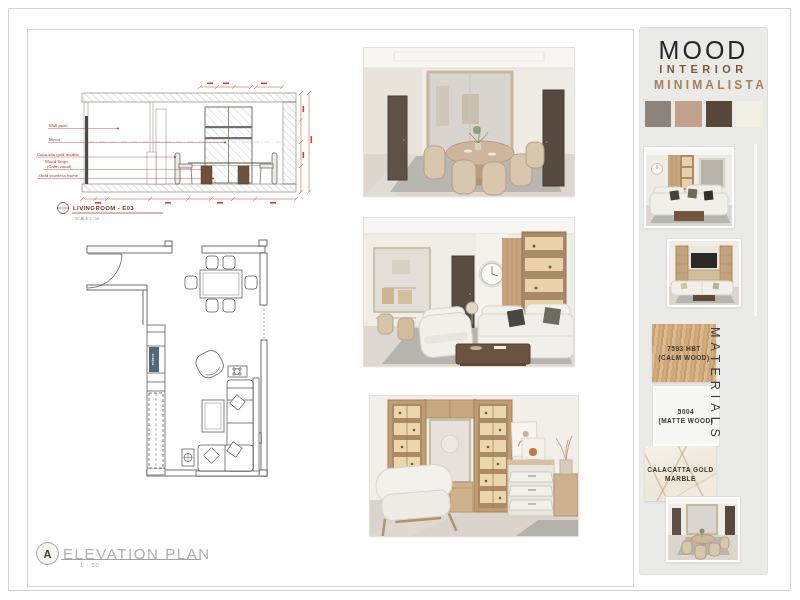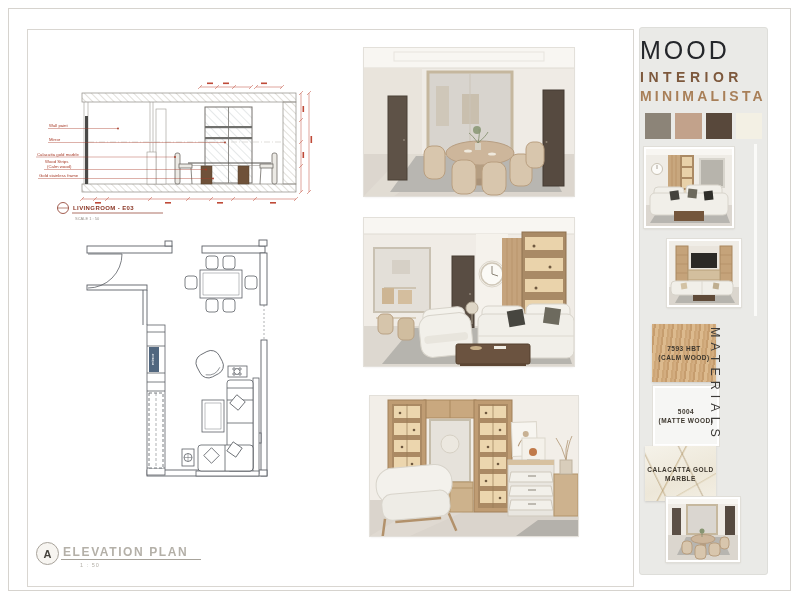--- a/index.html
+++ b/index.html
@@ -6,24 +6,24 @@
   .board{position:relative;width:800px;height:600px;background:#fff;overflow:hidden;
          font-family:"Liberation Sans",sans-serif;}
   .abs{position:absolute;}
   .outer-frame{left:8px;top:8px;width:781px;height:581px;border:1px solid #d6d3ce;}
   .main-frame{left:27px;top:29px;width:605px;height:556px;border:1px solid #d9d6d1;}
   .render{position:absolute;background:#fff;box-shadow:0 0 0 1px #e3e0da,0 1px 2px rgba(80,70,60,.12);}
   .render svg{display:block;}
   
   .panel{position:absolute;left:639px;top:27px;width:127px;height:546px;background:#eaeae7;
          border:1px solid #dededa;border-radius:3px;}
-  .mb-title{margin-top:9px;font-size:25px;line-height:26px;letter-spacing:3px;
+  .mb-title{margin-top:9px;text-align:center;font-size:25px;line-height:26px;letter-spacing:3px;
             color:#24262a;font-weight:400;}
-  .mb-sub1{margin-top:6px;font-size:14px;font-weight:bold;letter-spacing:4.5px;color:#7d583c;}
-  .mb-sub2{margin-top:3px;text-align:left;font-size:14px;font-weight:bold;letter-spacing:3.2px;color:#a87f58;}
+  .mb-sub1{text-align:center;font-size:11px;font-weight:bold;letter-spacing:4.5px;color:#7d583c;}
+  .mb-sub2{margin-top:3px;text-align:right;font-size:12px;font-weight:bold;letter-spacing:3.2px;color:#a87f58;}
   .palette{display:flex;gap:4px;padding:0 5px;margin-top:9px;}
   .palette .sw{flex:1;height:26px;}
   .p-photo{position:absolute;background:#fff;padding:2px;
            box-shadow:0 0 0 1px #e0ded8,0 1px 2px rgba(80,70,60,.18);}
   .p-photo svg{display:block;}
   .mat{position:absolute;display:flex;flex-direction:column;align-items:center;justify-content:center;
        text-align:center;font-size:6.5px;font-weight:bold;letter-spacing:.5px;color:#3c362d;line-height:9px;}
   .wood{background:repeating-linear-gradient(97deg,#d3ad80 0 2px,#c69d6e 2px 4px,#dcba8e 4px 7px,#cda677 7px 9px);
         box-shadow:0 1px 2px rgba(80,70,60,.18);}
   .matte{background:#f6f6f4;border:2px solid #fff;box-shadow:0 0 0 1px #e2e0da;}
@@ -33,21 +33,21 @@
       linear-gradient(150deg,transparent 70%,rgba(190,168,120,.35) 71%,transparent 73%),
       linear-gradient(160deg,#f5f2e9,#ede7d8 60%,#f3efe4);
       box-shadow:0 1px 2px rgba(80,70,60,.18);}
   .materials-v{position:absolute;left:68px;top:299px;height:154px;writing-mode:vertical-rl;
                font-size:12.5px;letter-spacing:5px;color:#3d3b38;}
   .scroll-strip{position:absolute;left:114px;top:116px;width:3px;height:172px;background:#fafaf8;}
   
   .tb-circle{position:absolute;left:0;top:0;width:21px;height:21px;border-radius:50%;
              border:1px solid #a8a39b;background:#f7f5f1;display:flex;align-items:center;justify-content:center;
              font-size:11px;font-weight:bold;color:#45423c;}
-  .tb-label{position:absolute;left:27px;top:3px;font-size:12px;font-weight:bold;
+  .tb-label{position:absolute;left:27px;top:3px;font-size:15px;font-weight:normal;
             letter-spacing:1.6px;color:#b4b0a8;}
   .tb-line{position:absolute;left:25px;top:17px;width:140px;height:1px;background:#a7a39b;}
   .tb-scale{position:absolute;left:44px;top:20px;font-size:5.5px;letter-spacing:1px;color:#b4b0a8;}
 </style>
 </head>
 <body>
 
 <div class="board">
   <div class="abs outer-frame"></div>
   <div class="abs main-frame"></div>

